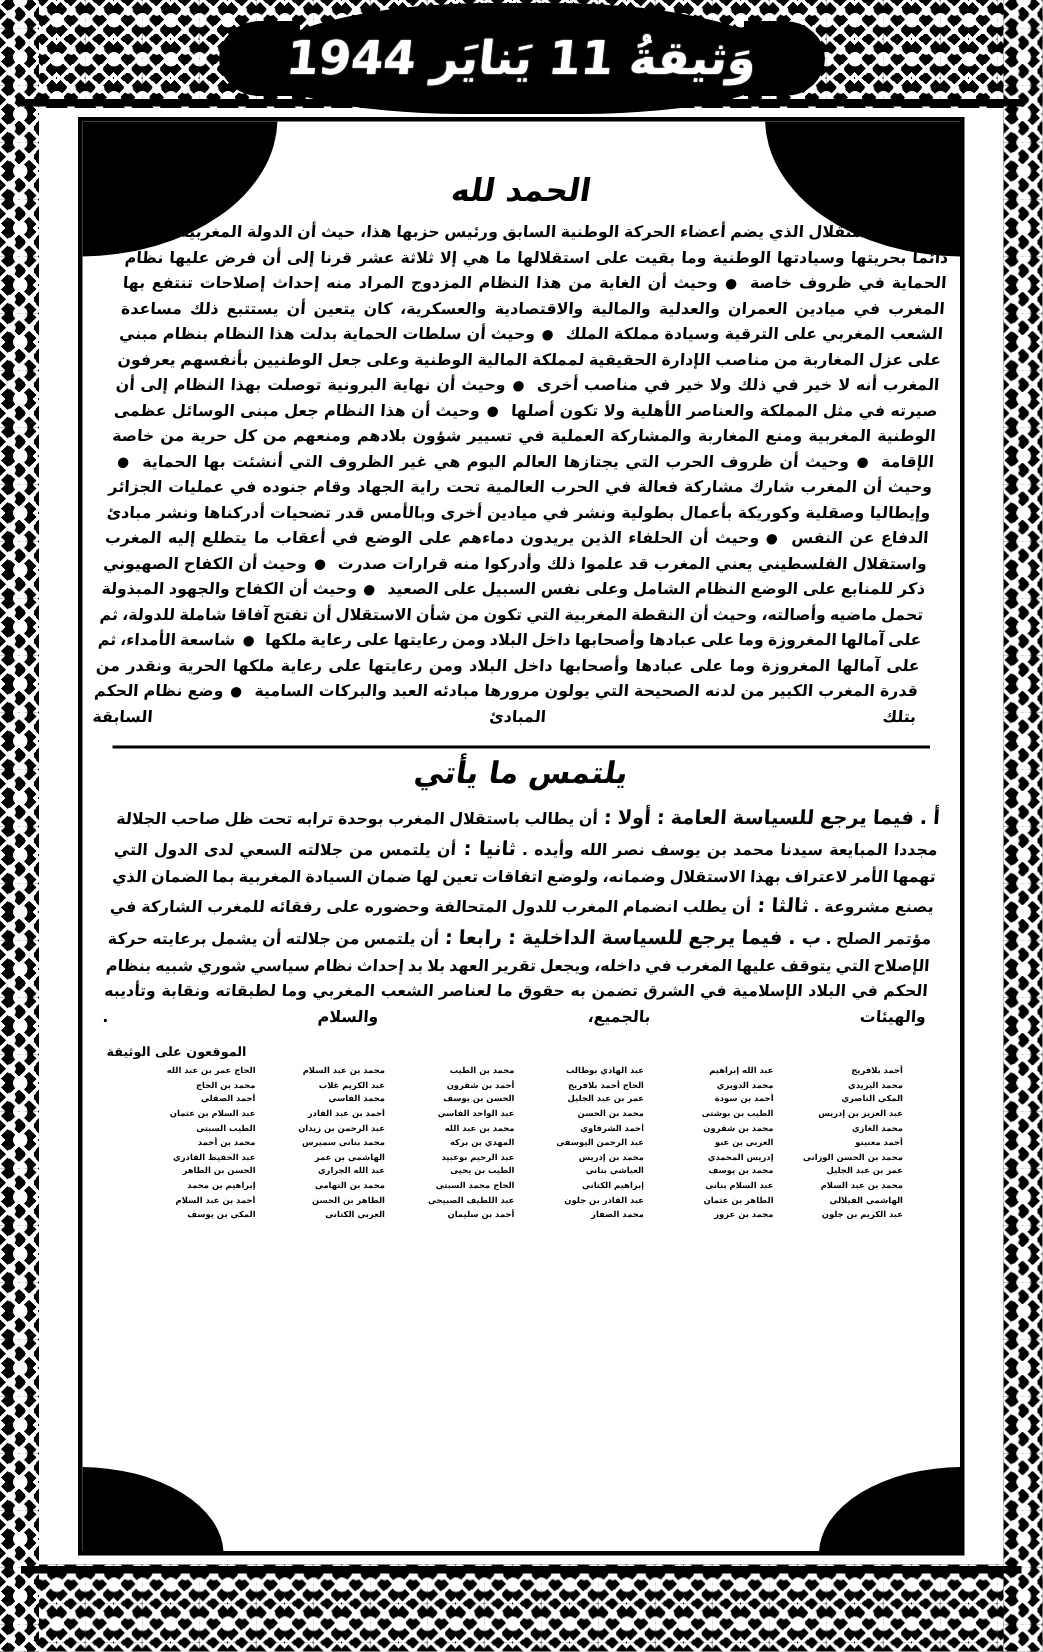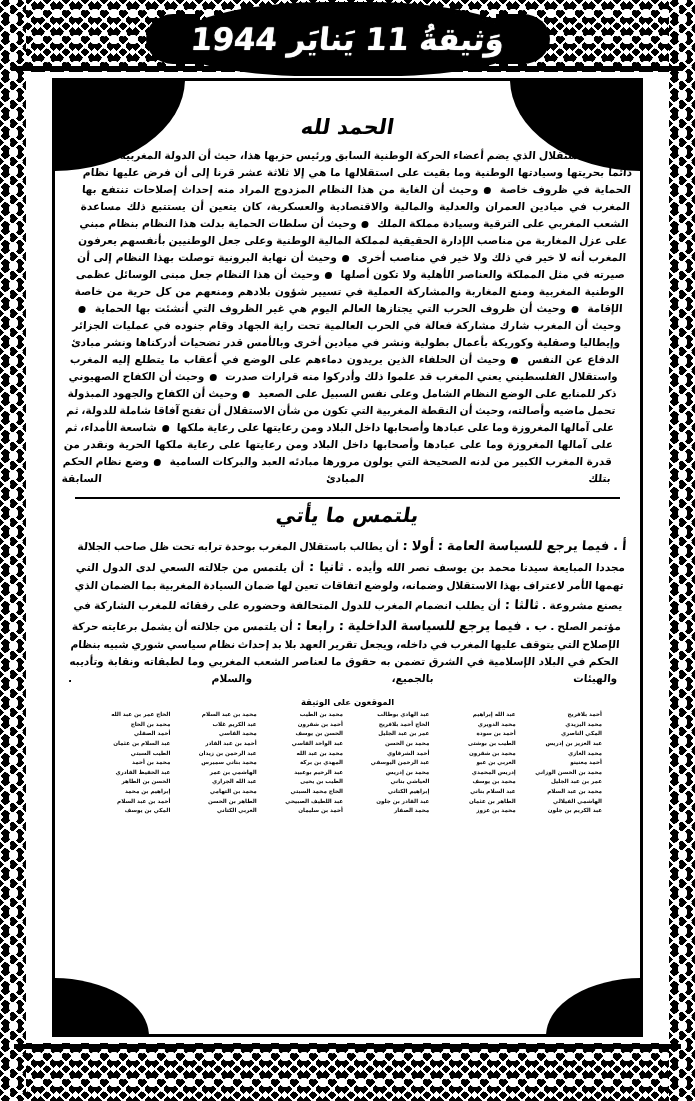--- a/index.html
+++ b/index.html
@@ -131,21 +131,21 @@
   .section-head{
     text-align:center;
     font-size:20px;font-weight:bold;
     margin:2px 0 8px 0;
     transform:skewX(-9deg);
     letter-spacing:-1px;
   }
 
   
   .sig-title{
-    text-align:center;font-size:8.5px;font-weight:bold;
+    text-align:left;font-size:8.5px;font-weight:bold;
     margin:10px 0 3px 0;letter-spacing:-0.3px;
   }
   .sig-grid{
     display:grid;
     grid-template-columns:repeat(6,1fr);
     gap:0 9px;
     padding:0 22px;
   }
   .sig-col{display:flex;flex-direction:column;}
   .sig-name{

